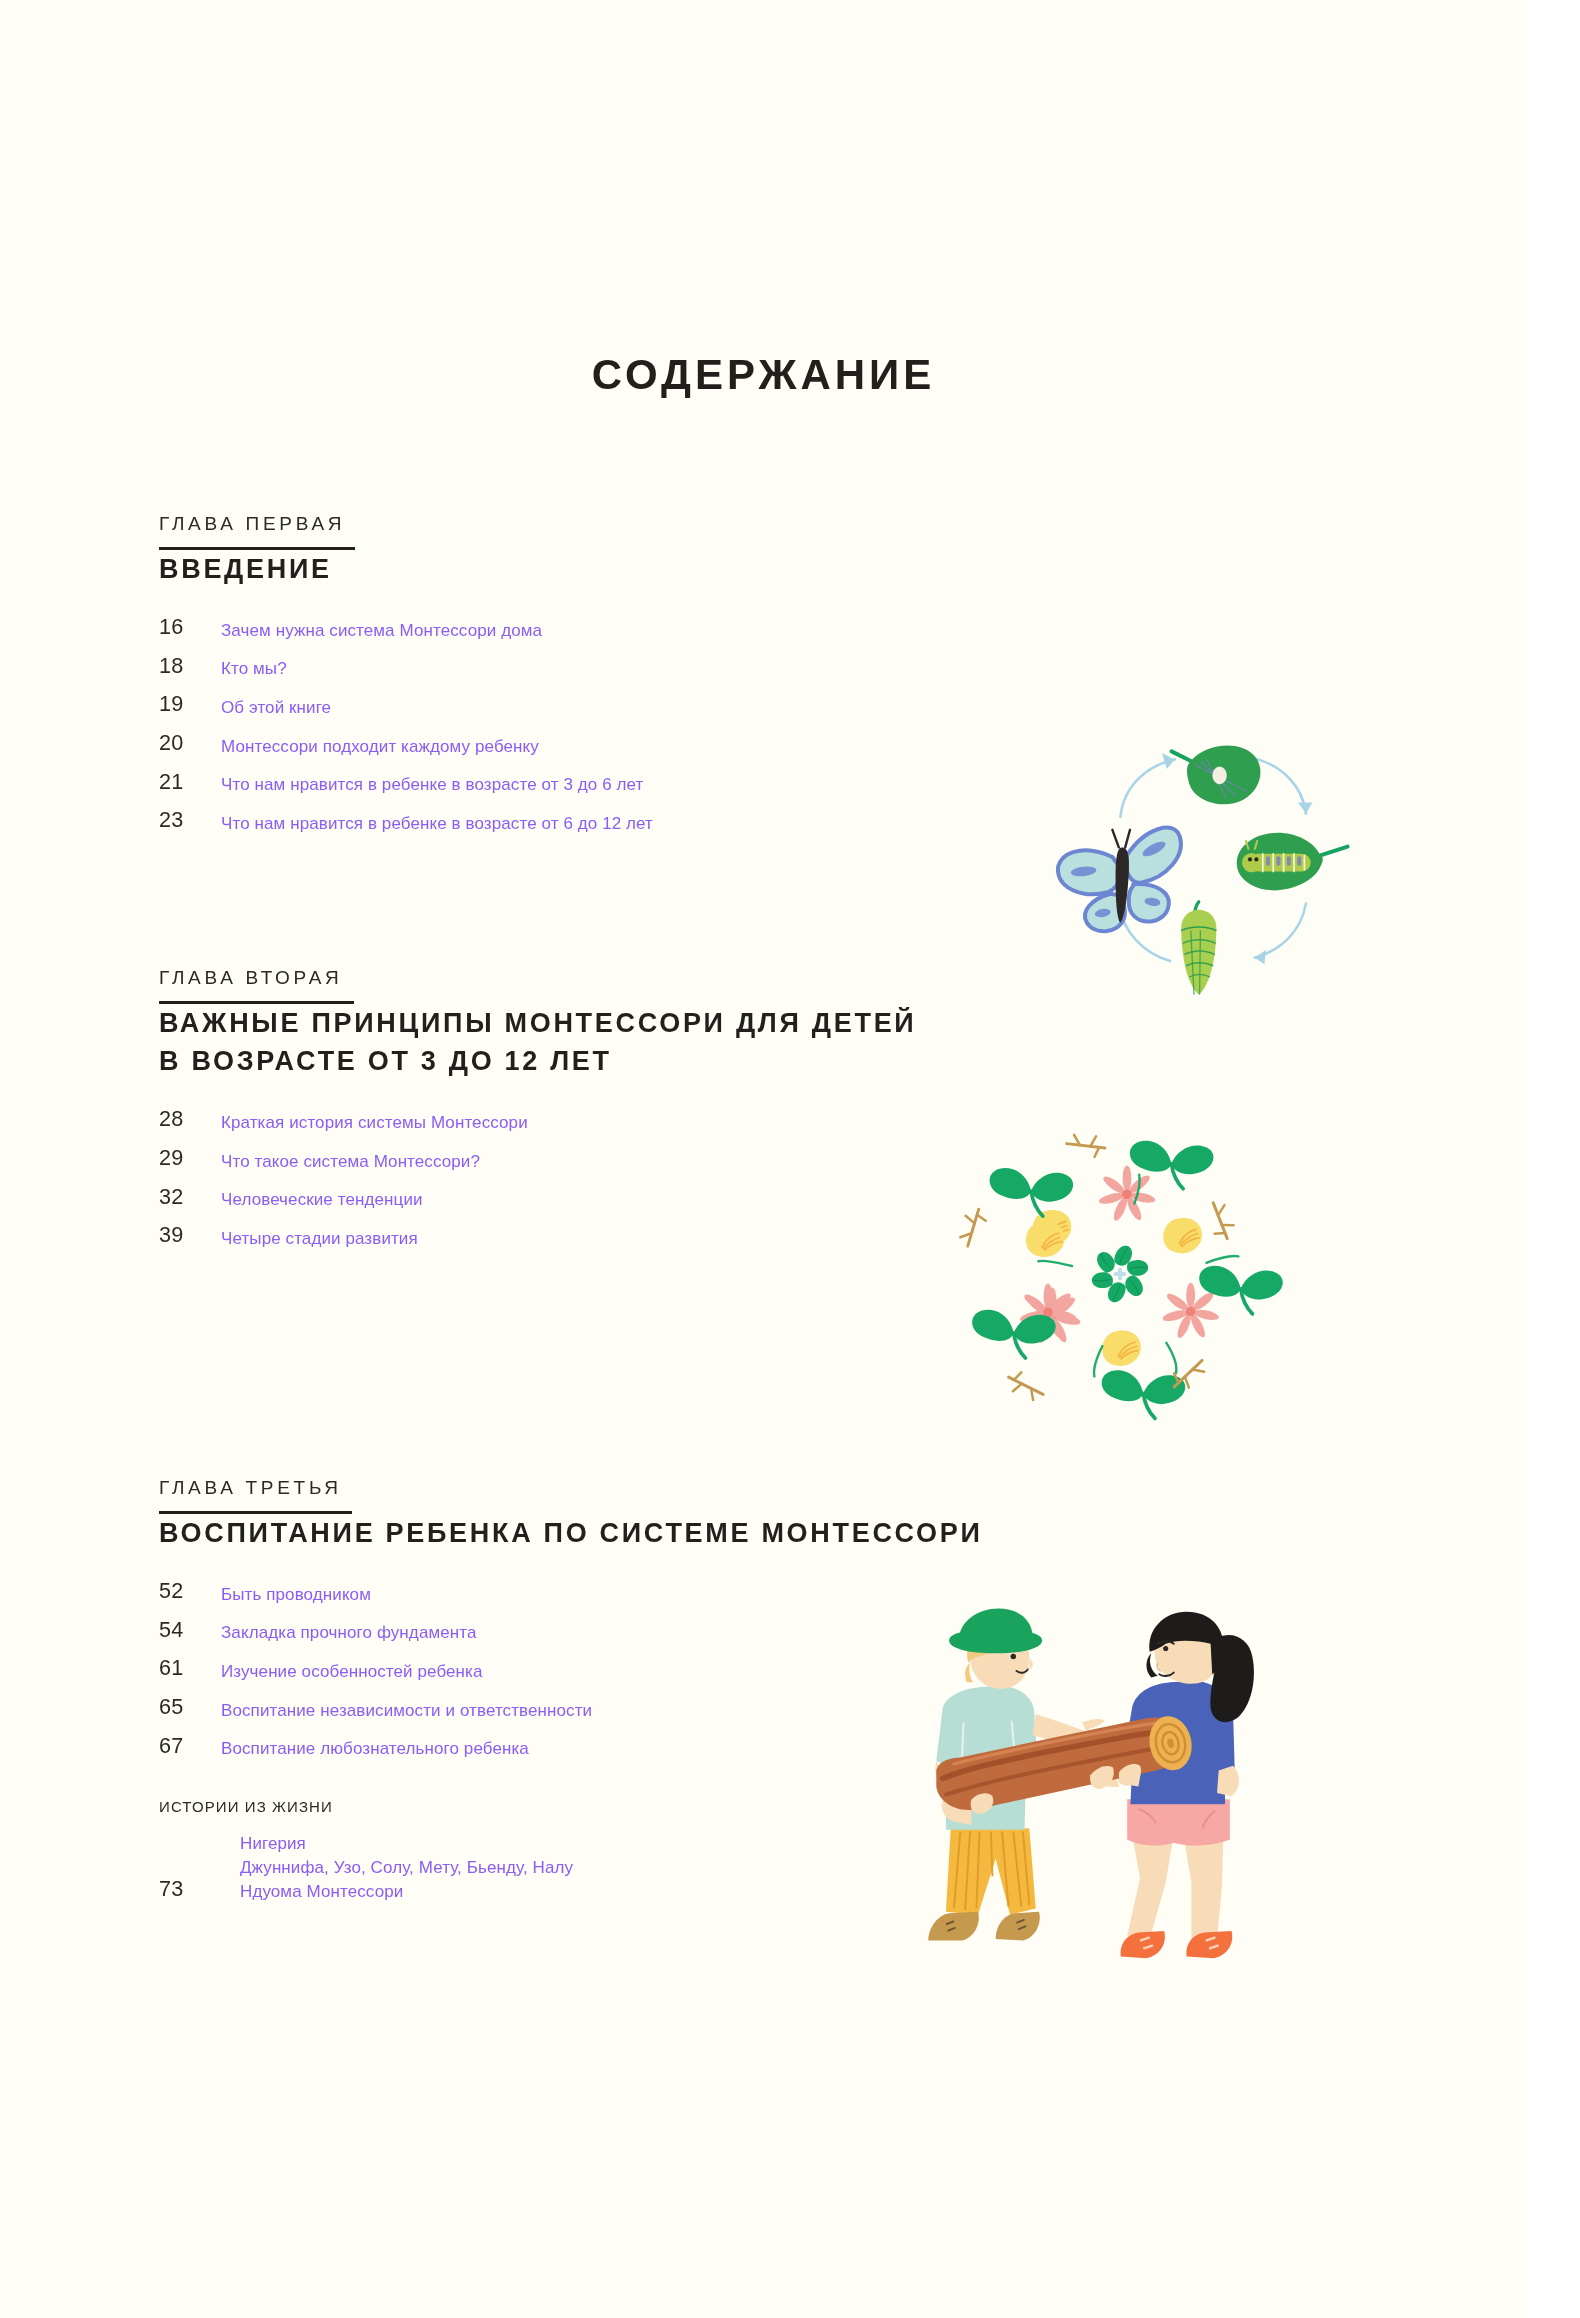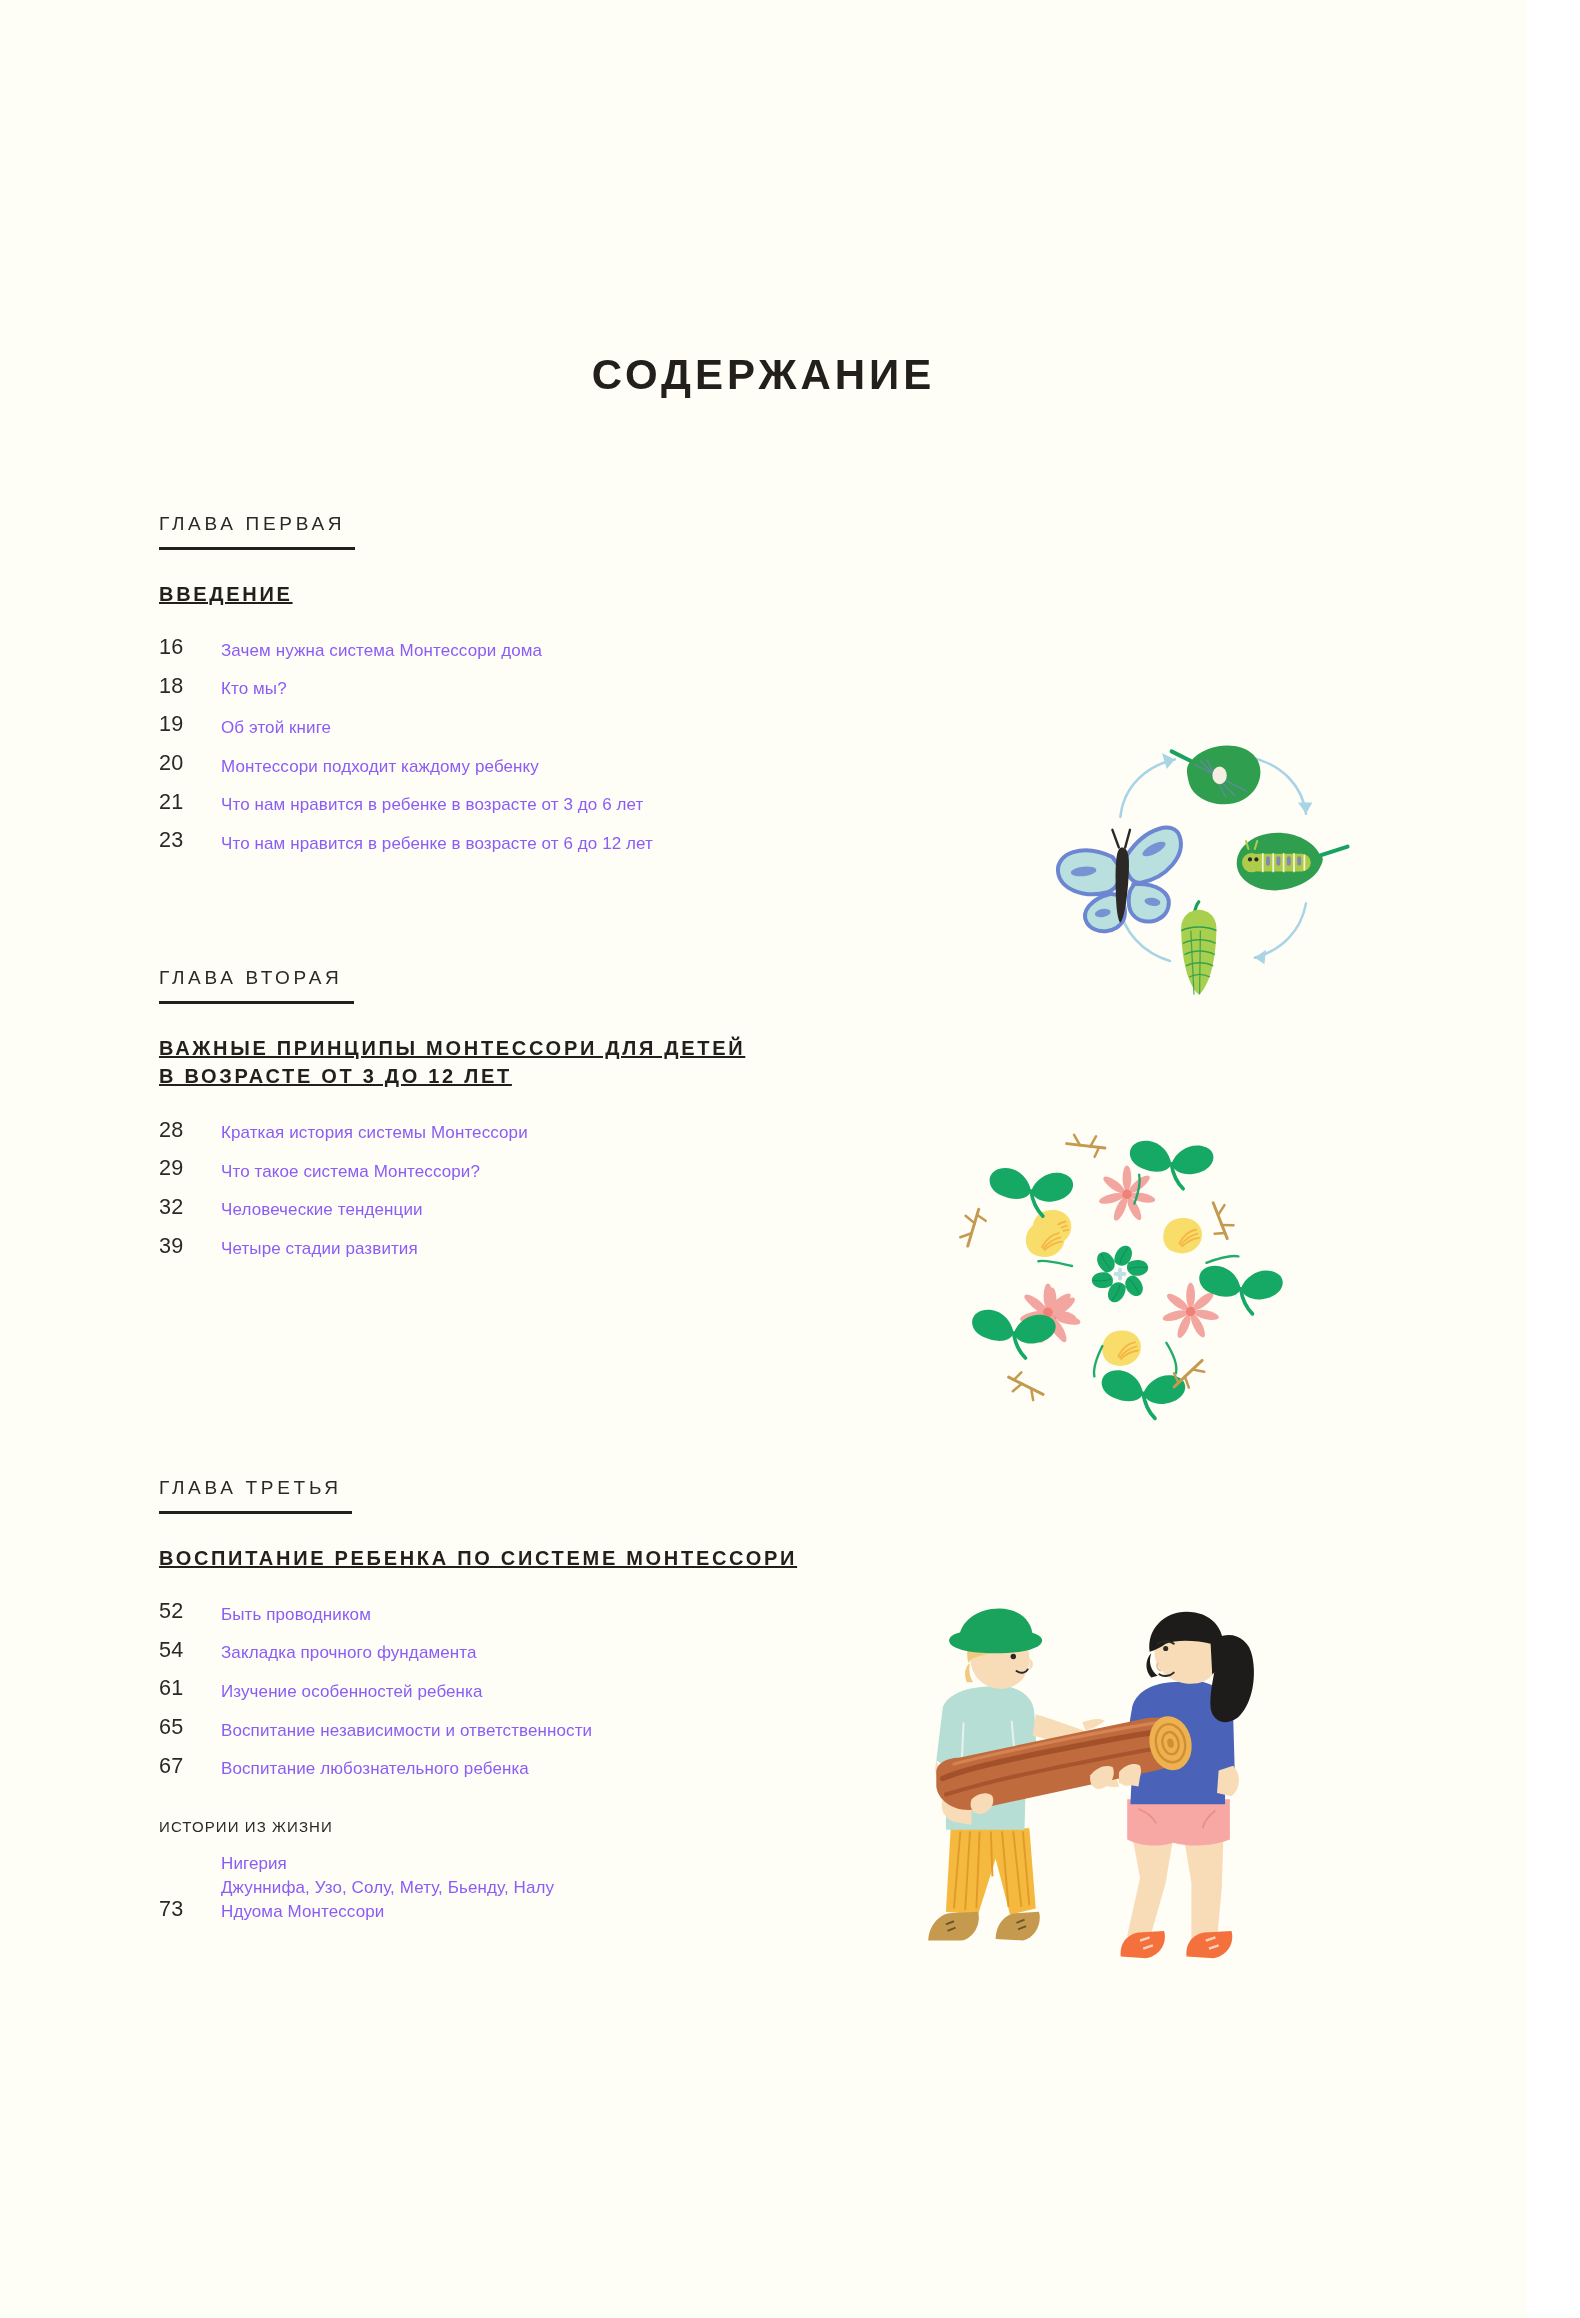--- a/index.html
+++ b/index.html
@@ -47,27 +47,25 @@
     line-height: 1;
     white-space: nowrap;
     display: inline-block;
   }
   .chapter-rule {
     height: 3.2px;
     background: #221f1d;
     margin-top: 13.6px;
   }
   .chapter-title {
-    margin-top: 30px;
-    font-size: 20px;
+    font-size: 27px;
     font-weight: 700;
     letter-spacing: 2.7px;
     color: #221f1d;
     line-height: 1.42;
-    text-decoration: underline;
   }
 
   
   .entries {
     margin-top: 24px;
   }
   .entry {
     display: flex;
     align-items: flex-end;
     margin-bottom: 8px;
@@ -82,20 +80,21 @@
     letter-spacing: 0.3px;
   }
   .entry-title {
     font-size: 17px;
     font-weight: 300;
     color: #8b5cf6;
     letter-spacing: 0.1px;
   }
   .entry-title .sub {
     display: block;
+    margin-left: 19px;
   }
 
   
   .stories-heading {
     font-size: 15px;
     font-weight: 300;
     letter-spacing: 1.1px;
     color: #2b2825;
     margin-top: 38px;
     margin-bottom: 17.6px;

